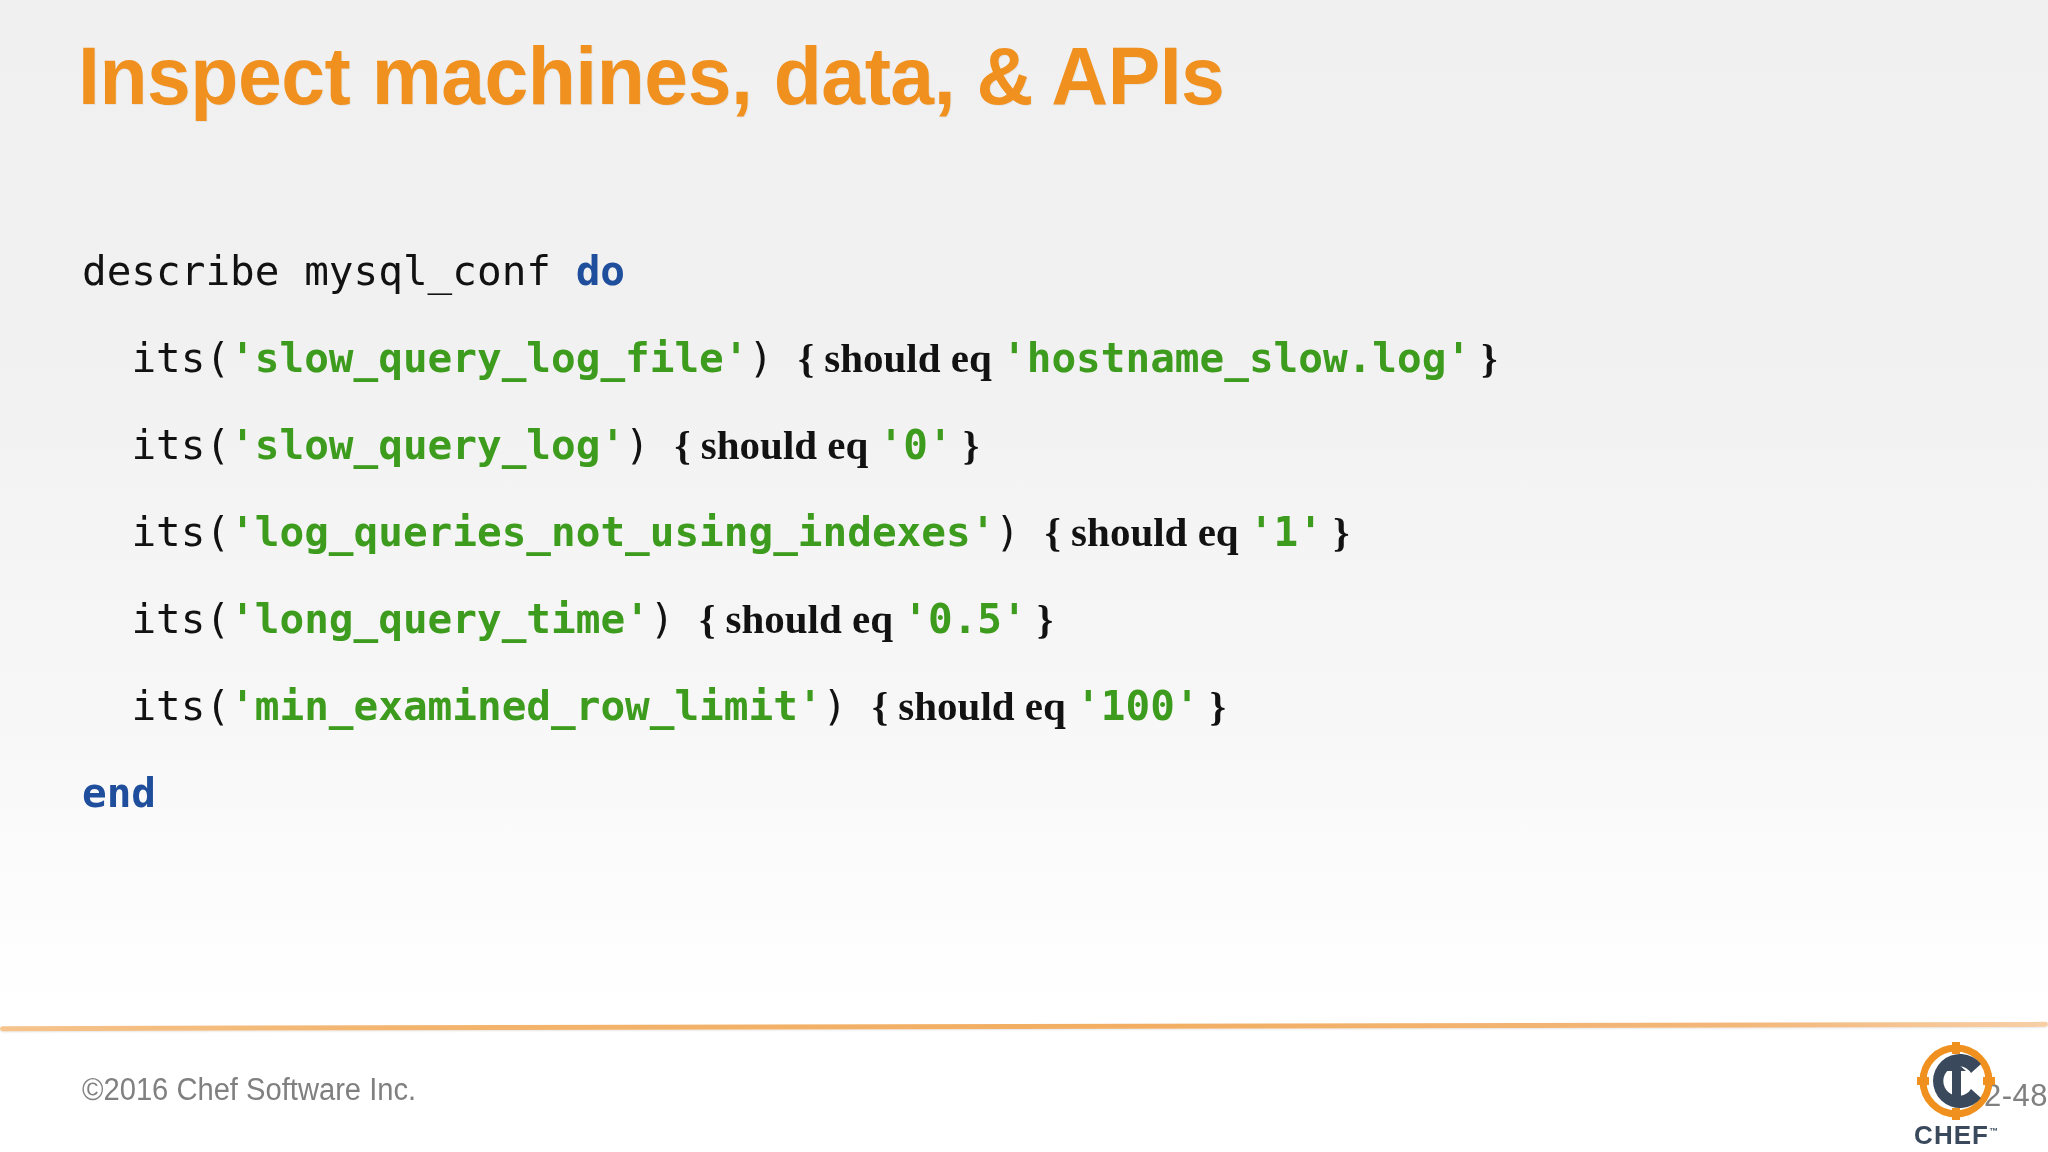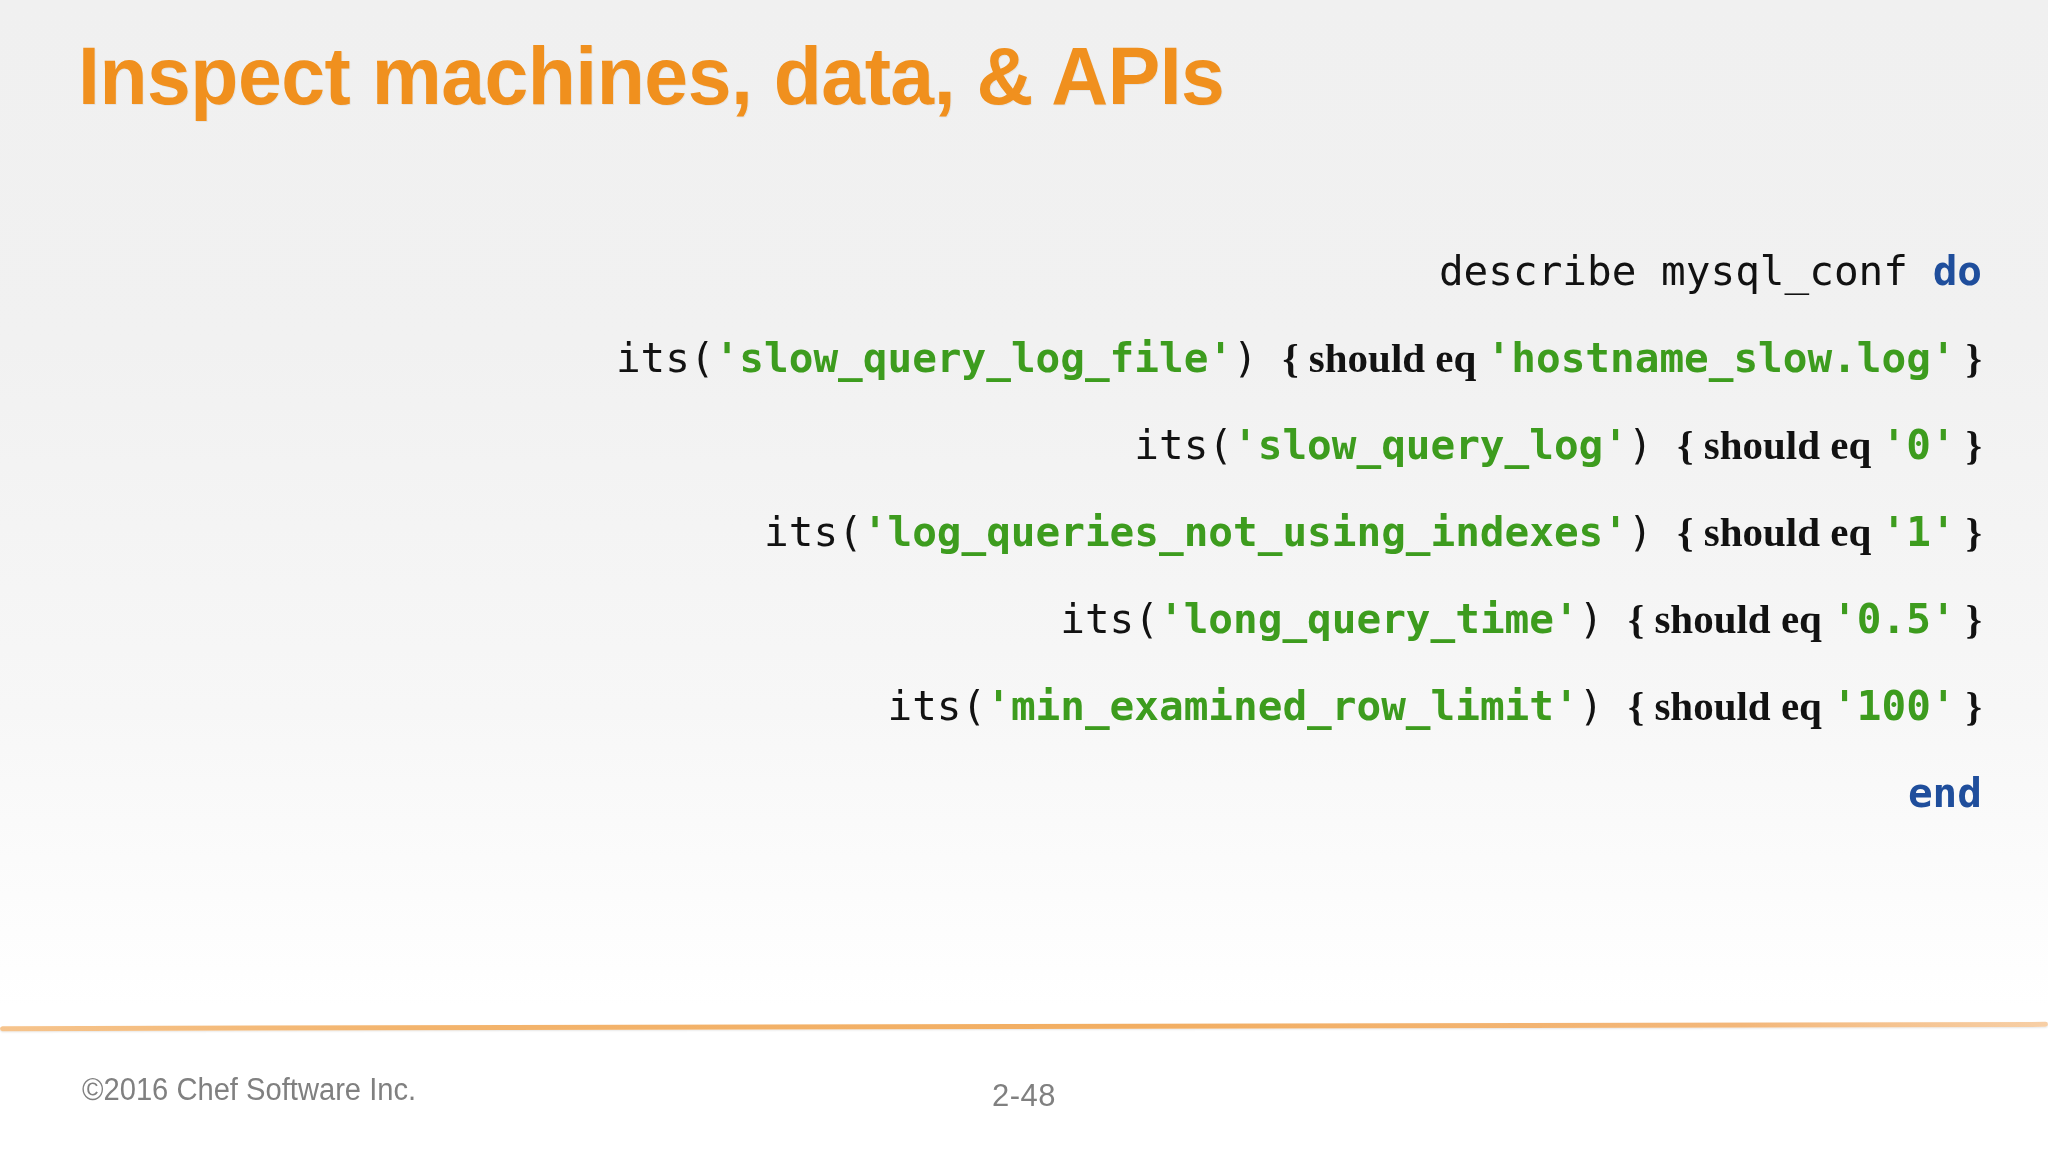--- a/index.html
+++ b/index.html
@@ -45,21 +45,20 @@
   .code {
     position: absolute;
     left: 82px;
     top: 228px;
     width: 1900px;
     font-family: "DejaVu Sans Mono", "Liberation Mono", monospace;
     font-size: 41px;
     line-height: 87px;
     white-space: pre;
     color: #121212;
-    text-align: right;
   }
 
   .code-line {
     white-space: pre;
     display: block;
     height: 87px;
   }
 
   .tok-plain   { color: #121212; }
   .tok-kw      { color: #1F4E9C; font-weight: bold; }
@@ -89,21 +88,21 @@
     white-space: nowrap;
     transform: scaleX(0.94);
     transform-origin: left center;
   }
 
   .footer-page {
     position: absolute;
     left: 0;
     top: 1078px;
     width: 2048px;
-    text-align: center;
+    text-align: right;
     font-family: "Liberation Sans", sans-serif;
     font-size: 31px;
     color: #808080;
     letter-spacing: 0.5px;
   }
 
   
   .logo {
     position: absolute;
     right: 36px;
@@ -138,14 +137,33 @@
   <h1 class="title">Inspect machines, data, &amp; APIs</h1>
 
   <pre class="code" id="code-block"><span class="code-line"><span class="tok-plain">describe mysql_conf </span><span class="tok-kw">do</span></span><span class="code-line"><span class="tok-plain">  </span><span class="tok-plain">its(</span><span class="tok-str">'slow_query_log_file'</span><span class="tok-plain">) </span><span class="tok-bold">{ should eq </span><span class="tok-str">'hostname_slow.log'</span><span class="tok-bold"> }</span></span><span class="code-line"><span class="tok-plain">  </span><span class="tok-plain">its(</span><span class="tok-str">'slow_query_log'</span><span class="tok-plain">) </span><span class="tok-bold">{ should eq </span><span class="tok-str">'0'</span><span class="tok-bold"> }</span></span><span class="code-line"><span class="tok-plain">  </span><span class="tok-plain">its(</span><span class="tok-str">'log_queries_not_using_indexes'</span><span class="tok-plain">) </span><span class="tok-bold">{ should eq </span><span class="tok-str">'1'</span><span class="tok-bold"> }</span></span><span class="code-line"><span class="tok-plain">  </span><span class="tok-plain">its(</span><span class="tok-str">'long_query_time'</span><span class="tok-plain">) </span><span class="tok-bold">{ should eq </span><span class="tok-str">'0.5'</span><span class="tok-bold"> }</span></span><span class="code-line"><span class="tok-plain">  </span><span class="tok-plain">its(</span><span class="tok-str">'min_examined_row_limit'</span><span class="tok-plain">) </span><span class="tok-bold">{ should eq </span><span class="tok-str">'100'</span><span class="tok-bold"> }</span></span><span class="code-line"><span class="tok-kw">end</span></span></pre>
 
   <div class="footer-rule"></div>
 
   <div class="footer-copyright">©2016 Chef Software Inc.</div>
 
   <div class="footer-page">2-48</div>
 
+  <div class="logo">
+    <svg width="112" height="78" viewBox="0 0 112 78" xmlns="http://www.w3.org/2000/svg">
+
+      <circle cx="56" cy="39" r="33" fill="none" stroke="#F0901E" stroke-width="7"></circle>
+
+      <rect x="52" y="0" width="8" height="12" fill="#F0901E"></rect>
+      <rect x="52" y="66" width="8" height="12" fill="#F0901E"></rect>
+      <rect x="17" y="35" width="12" height="8" fill="#F0901E"></rect>
+      <rect x="83" y="35" width="12" height="8" fill="#F0901E"></rect>
+
+      <path d="M81 22 A27 27 0 1 0 81 56 L71 47 A15 15 0 1 1 71 31 Z" fill="#3A4A5C"></path>
+
+      <rect x="52" y="26" width="9" height="28" fill="#3A4A5C"></rect>
+      <path d="M56 20 L66 29 L46 29 Z" fill="#3A4A5C"></path>
+    </svg>
+    <div class="logo-word">
+      <span>CHEF</span><span class="logo-tm">™</span>
+    </div>
+  </div>
 
 </div>
 
 </body></html>

